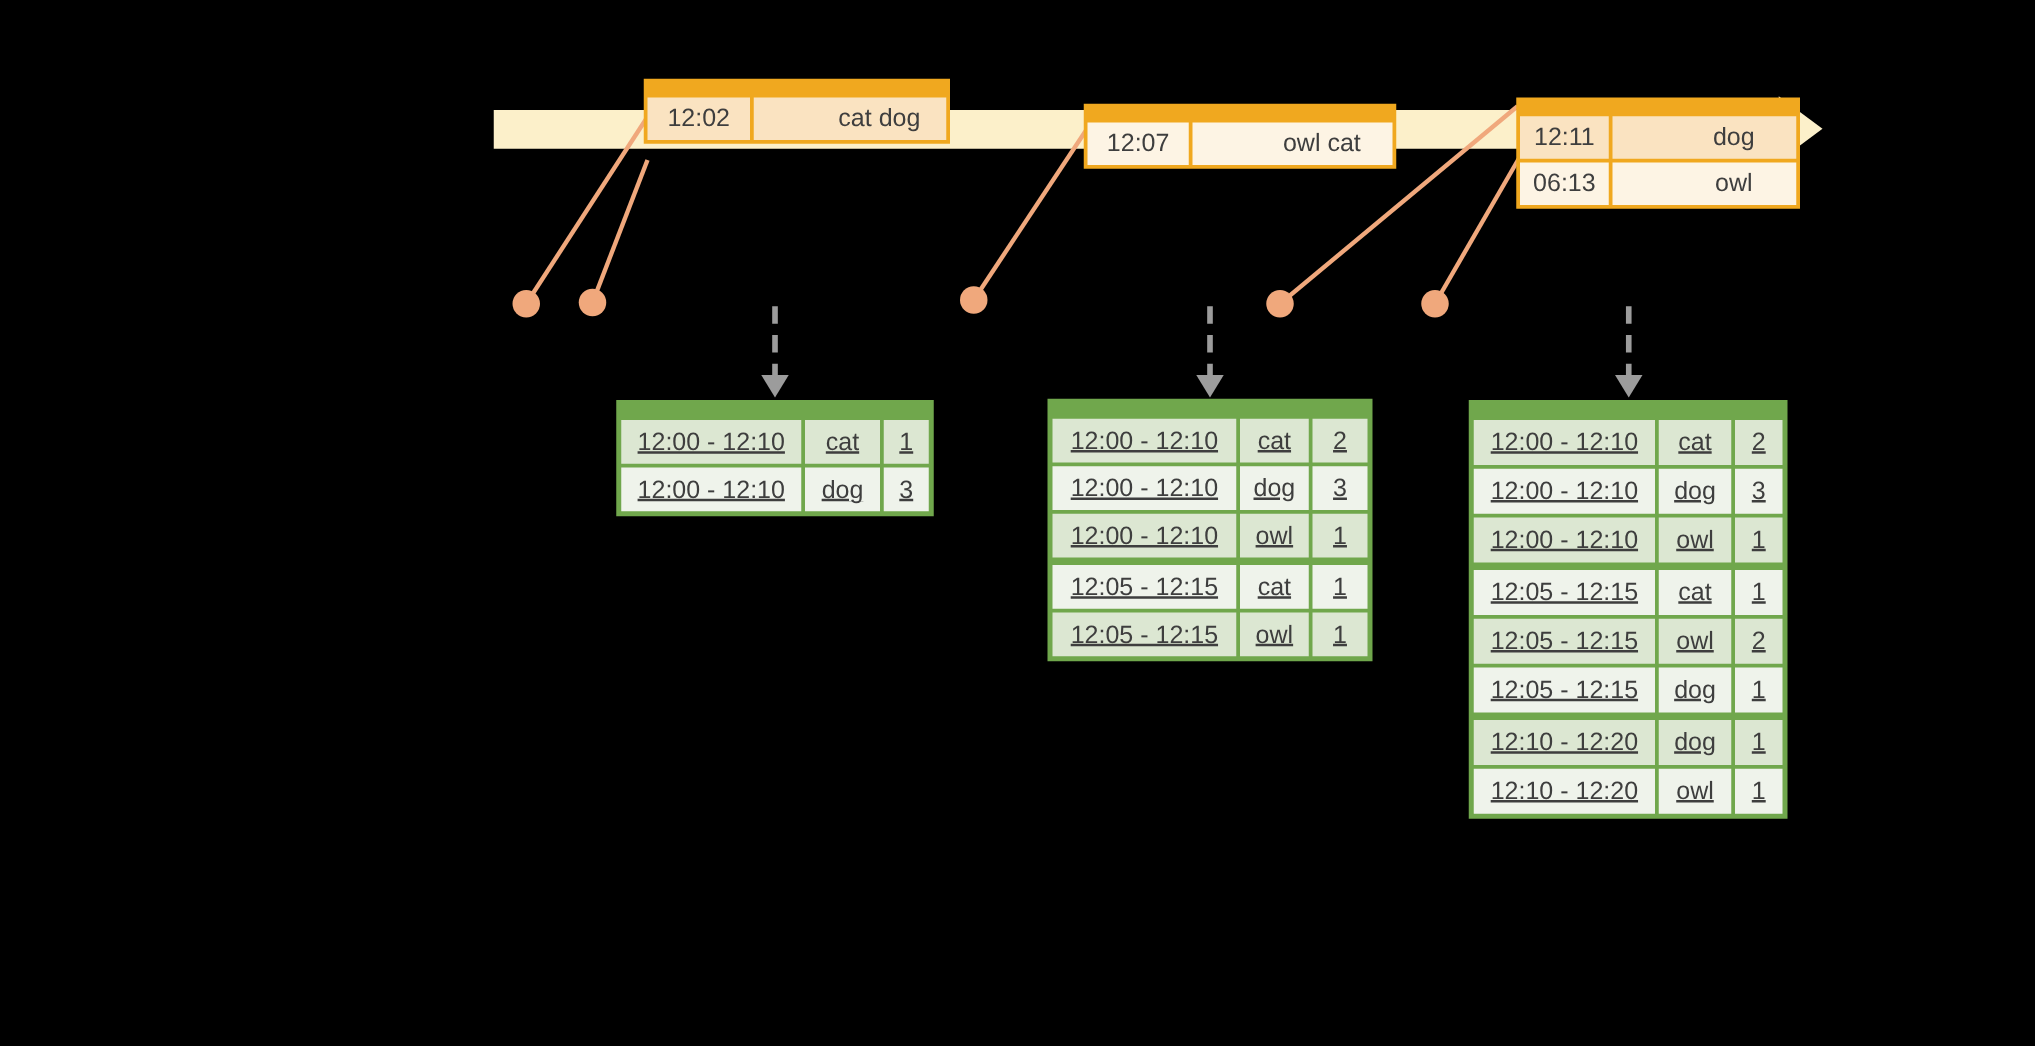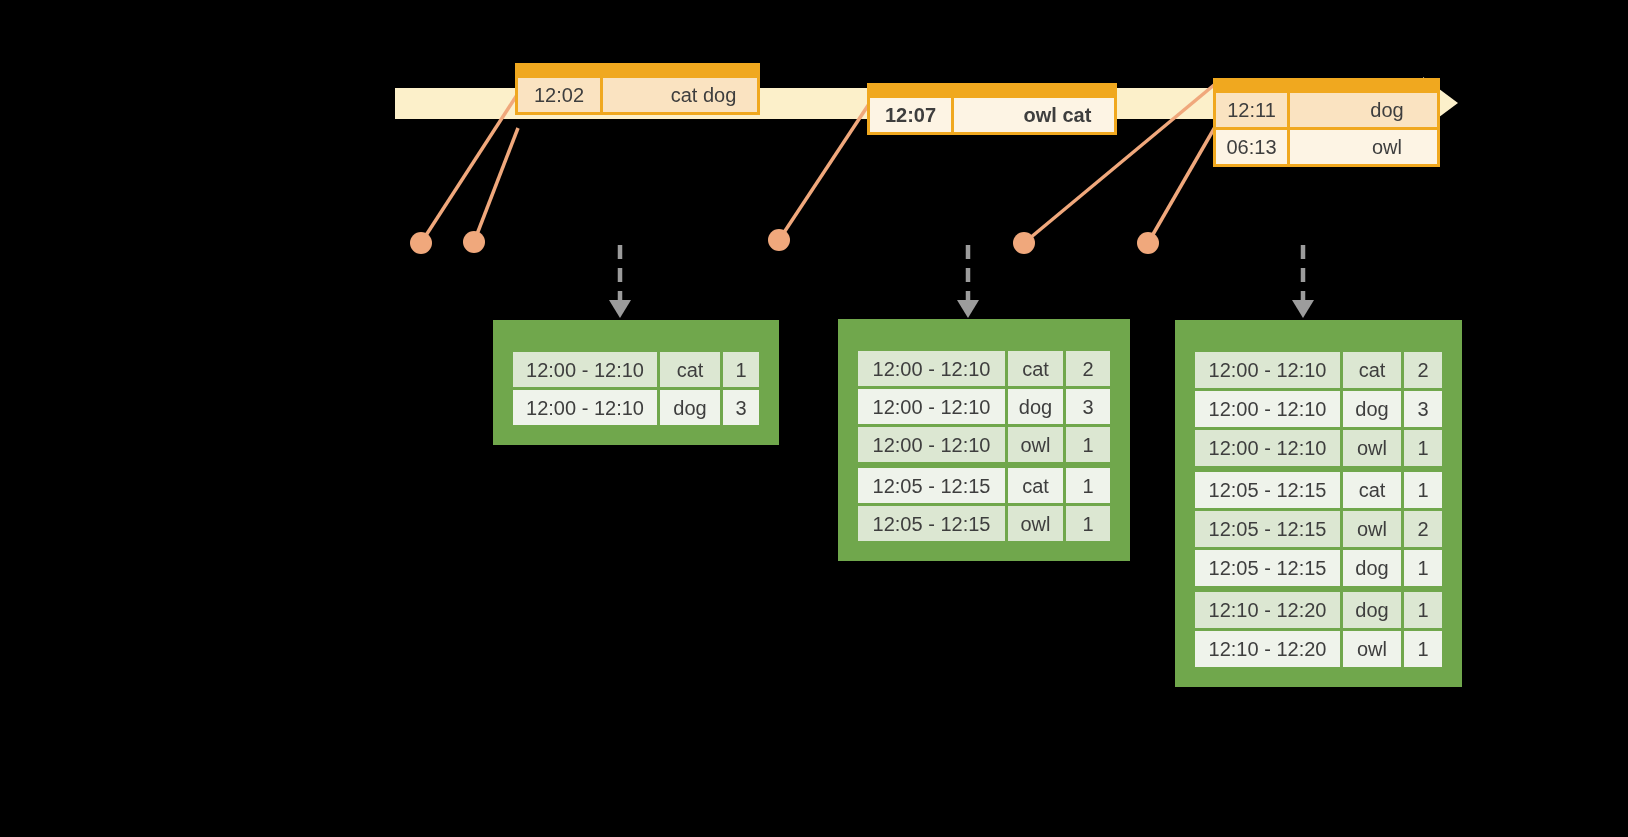--- a/index.html
+++ b/index.html
@@ -28,21 +28,21 @@
   }
   
   .overlay{position:absolute;left:0;top:0;width:1628px;height:837px;z-index:2;}
   .salmon-line{stroke:var(--salmon);stroke-width:3.5;fill:none;}
   .event-dot{fill:var(--salmon);}
   .trigger-line{stroke:var(--arrow-gray);stroke-width:4.5;stroke-dasharray:14 9;fill:none;}
   .trigger-head{fill:var(--arrow-gray);}
   
   .dtable{position:absolute;z-index:3;box-sizing:border-box;}
   .otable{background:var(--orange-border);padding:3px;--ch:34px;}
-  .gtable{background:var(--green-border);padding:20px;--ch:35px;}
+  .gtable{background:var(--green-border);padding:4px;text-decoration:underline;--ch:35px;}
   .trow{display:flex;gap:3px;margin-top:3px;}
   .trow:first-child{margin-top:12px;}
   .gtable .trow.group-start{margin-top:6px;}
   .cell{
     display:flex;align-items:center;justify-content:center;
     height:var(--ch);font-size:20px;line-height:1;white-space:nowrap;overflow:hidden;
   }
   .otable .dark  .cell{background:var(--orange-row-dark);}
   .otable .light .cell{background:var(--orange-row-light);}
   .gtable .dark  .cell{background:var(--green-row-dark);}
@@ -79,21 +79,21 @@
     <line class="trigger-line" x1="1303" y1="245" x2="1303" y2="302"></line>
     <polygon class="trigger-head" points="1292,300 1314,300 1303,318"></polygon>
   </svg>
 
   <div class="dtable otable" style="left:515px;top:63px;--c1:82px;--c2:107px;">
       <div class="trow dark">
         <div class="cell col-time">12:02</div>
         <div class="cell col-text">cat dog</div>
       </div>
     </div>
-  <div class="dtable otable" style="left:867px;top:83px;font-weight:bold;--c1:81px;--c2:113px;">
+  <div class="dtable otable" style="left:867px;top:83px;--c1:81px;--c2:113px;">
       <div class="trow light">
         <div class="cell col-time">12:07</div>
         <div class="cell col-text">owl cat</div>
       </div>
     </div>
   <div class="dtable otable" style="left:1213px;top:78px;--c1:71px;--c2:100px;">
       <div class="trow dark">
         <div class="cell col-time">12:11</div>
         <div class="cell col-text">dog</div>
       </div>

